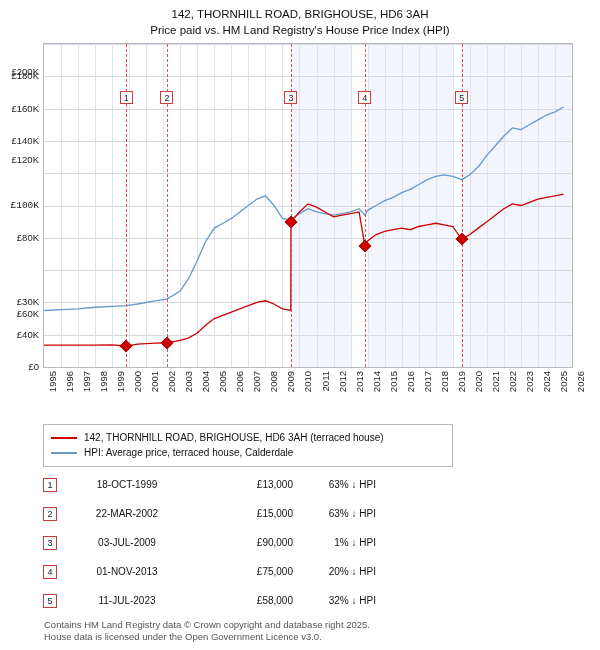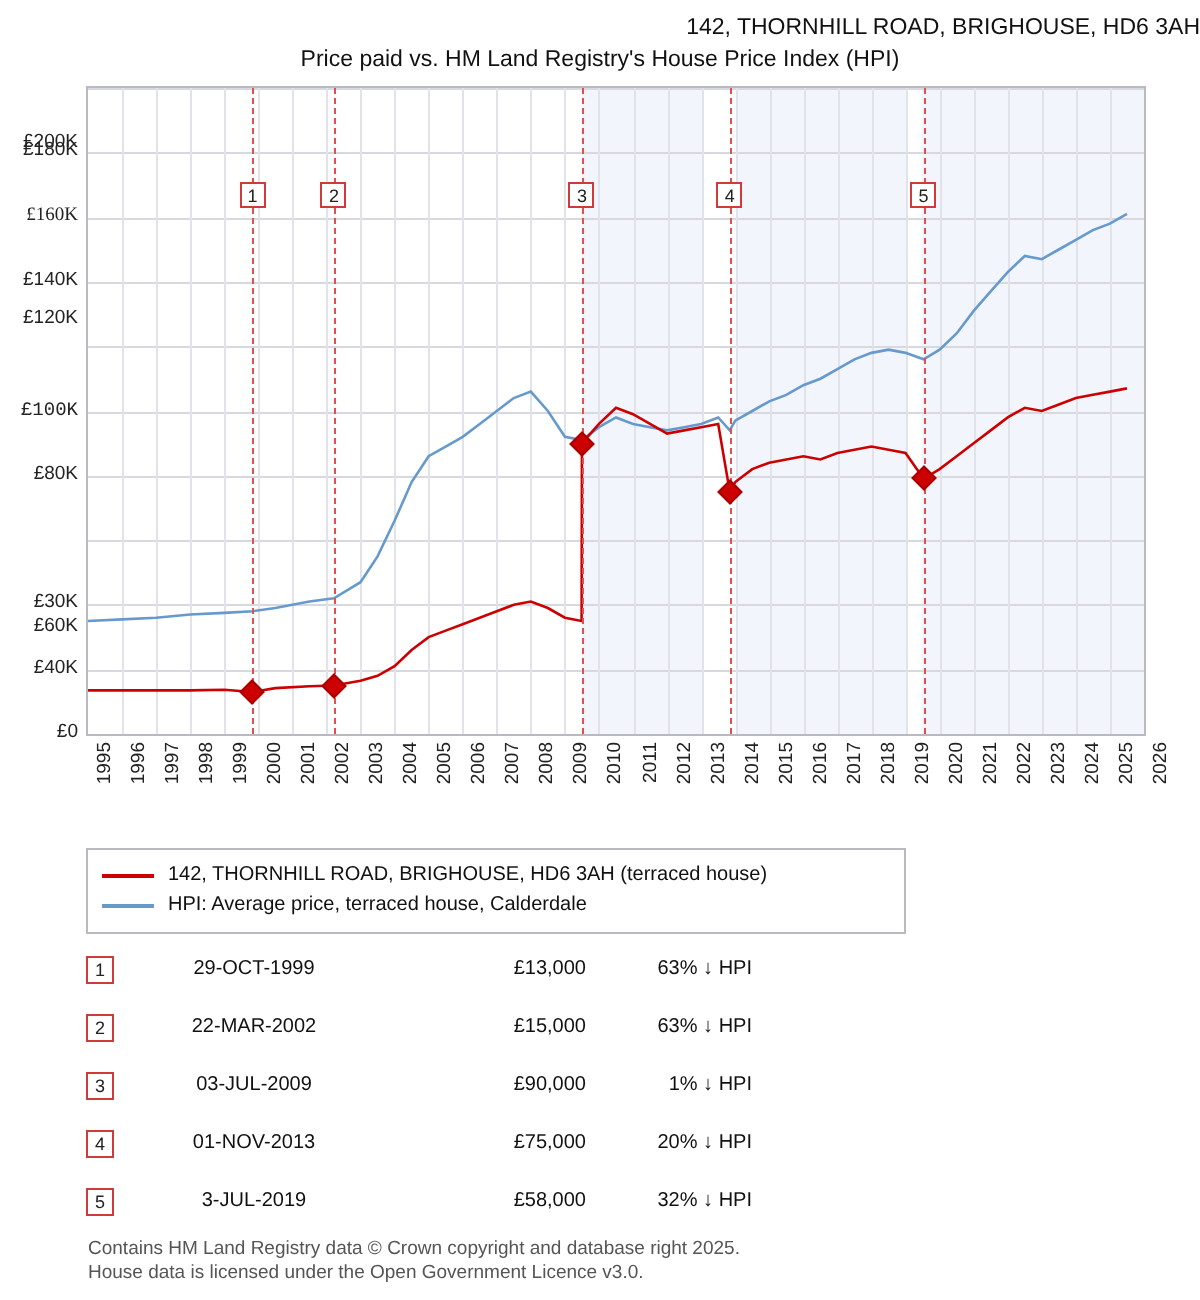--- a/index.html
+++ b/index.html
@@ -13,21 +13,21 @@
     font-family: "Liberation Sans", sans-serif;
     color: #000000;
     overflow: hidden;
   }
   .page {
     position: relative;
     width: 600px;
     height: 650px;
   }
   .title {
-    text-align: right;
+    text-align: center;
     font-size: 11.5px;
     color: #111111;
     margin: 0;
     padding-top: 6px;
     line-height: 16px;
   }
   .title-line2 {
     text-align: center;
     font-size: 11.5px;
     color: #111111;
@@ -219,21 +219,21 @@
   <div class="chart-wrap">
     <div class="y-axis-labels">
         <div class="ylabel" style="top: 323px;">£0</div>
         <div class="ylabel" style="top: 290.7px;">£40K</div>
         <div class="ylabel" style="top: 258.4px;">£30K</div>
         <div class="ylabel" style="top: 226.1px; margin-top: 44px;">£60K</div>
         <div class="ylabel" style="top: 193.8px;">£80K</div>
         <div class="ylabel" style="top: 161.5px; font-family: Liberation Mono, monospace;">£100K</div>
         <div class="ylabel" style="top: 116px;">£120K</div>
         <div class="ylabel" style="top: 96.9px;">£140K</div>
-        <div class="ylabel" style="top: 64.6px; font-family: Liberation Serif, serif;">£160K</div>
+        <div class="ylabel" style="top: 64.6px;">£160K</div>
         <div class="ylabel" style="top: 32.3px;">£180K</div>
         <div class="ylabel" style="top: 0px; margin-top: 28px;">£200K</div>
       </div>
     <div class="plot" id="plot">
         <div class="band" style="left: 246.968px; width: 59.6129px;"></div>
         <div class="band" style="left: 323.613px; width: 85.1613px;"></div>
         <div class="band" style="left: 417.29px; width: 110.71px;"></div>
         <div class="gridline-h" style="top: 323px;"></div>
         <div class="gridline-h" style="top: 290.7px;"></div>
         <div class="gridline-h" style="top: 258.4px;"></div>
@@ -339,21 +339,21 @@
     </div>
     <div class="legend-row">
       <span class="swatch blue"></span>
       <span>HPI: Average price, terraced house, Calderdale</span>
     </div>
   </div>
 
   <div class="table" id="sales-table">
       <div class="trow">
         <div class="tnum">1</div>
-        <div class="tdate">29-OCT-1999</div>
+        <div class="tdate">18-OCT-1999</div>
         <div class="tprice">£13,000</div>
         <div class="thpi">63% ↓ HPI</div>
       </div>
       <div class="trow">
         <div class="tnum">2</div>
         <div class="tdate">22-MAR-2002</div>
         <div class="tprice">£15,000</div>
         <div class="thpi">63% ↓ HPI</div>
       </div>
       <div class="trow">
@@ -363,21 +363,21 @@
         <div class="thpi">1% ↓ HPI</div>
       </div>
       <div class="trow">
         <div class="tnum">4</div>
         <div class="tdate">01-NOV-2013</div>
         <div class="tprice">£75,000</div>
         <div class="thpi">20% ↓ HPI</div>
       </div>
       <div class="trow">
         <div class="tnum">5</div>
-        <div class="tdate">3-JUL-2019</div>
+        <div class="tdate">11-JUL-2023</div>
         <div class="tprice">£58,000</div>
         <div class="thpi">32% ↓ HPI</div>
       </div>
     </div>
 
   <div class="footer">
     <div>Contains HM Land Registry data © Crown copyright and database right 2025.</div>
     <div>House data is licensed under the Open Government Licence v3.0.</div>
   </div>
 

